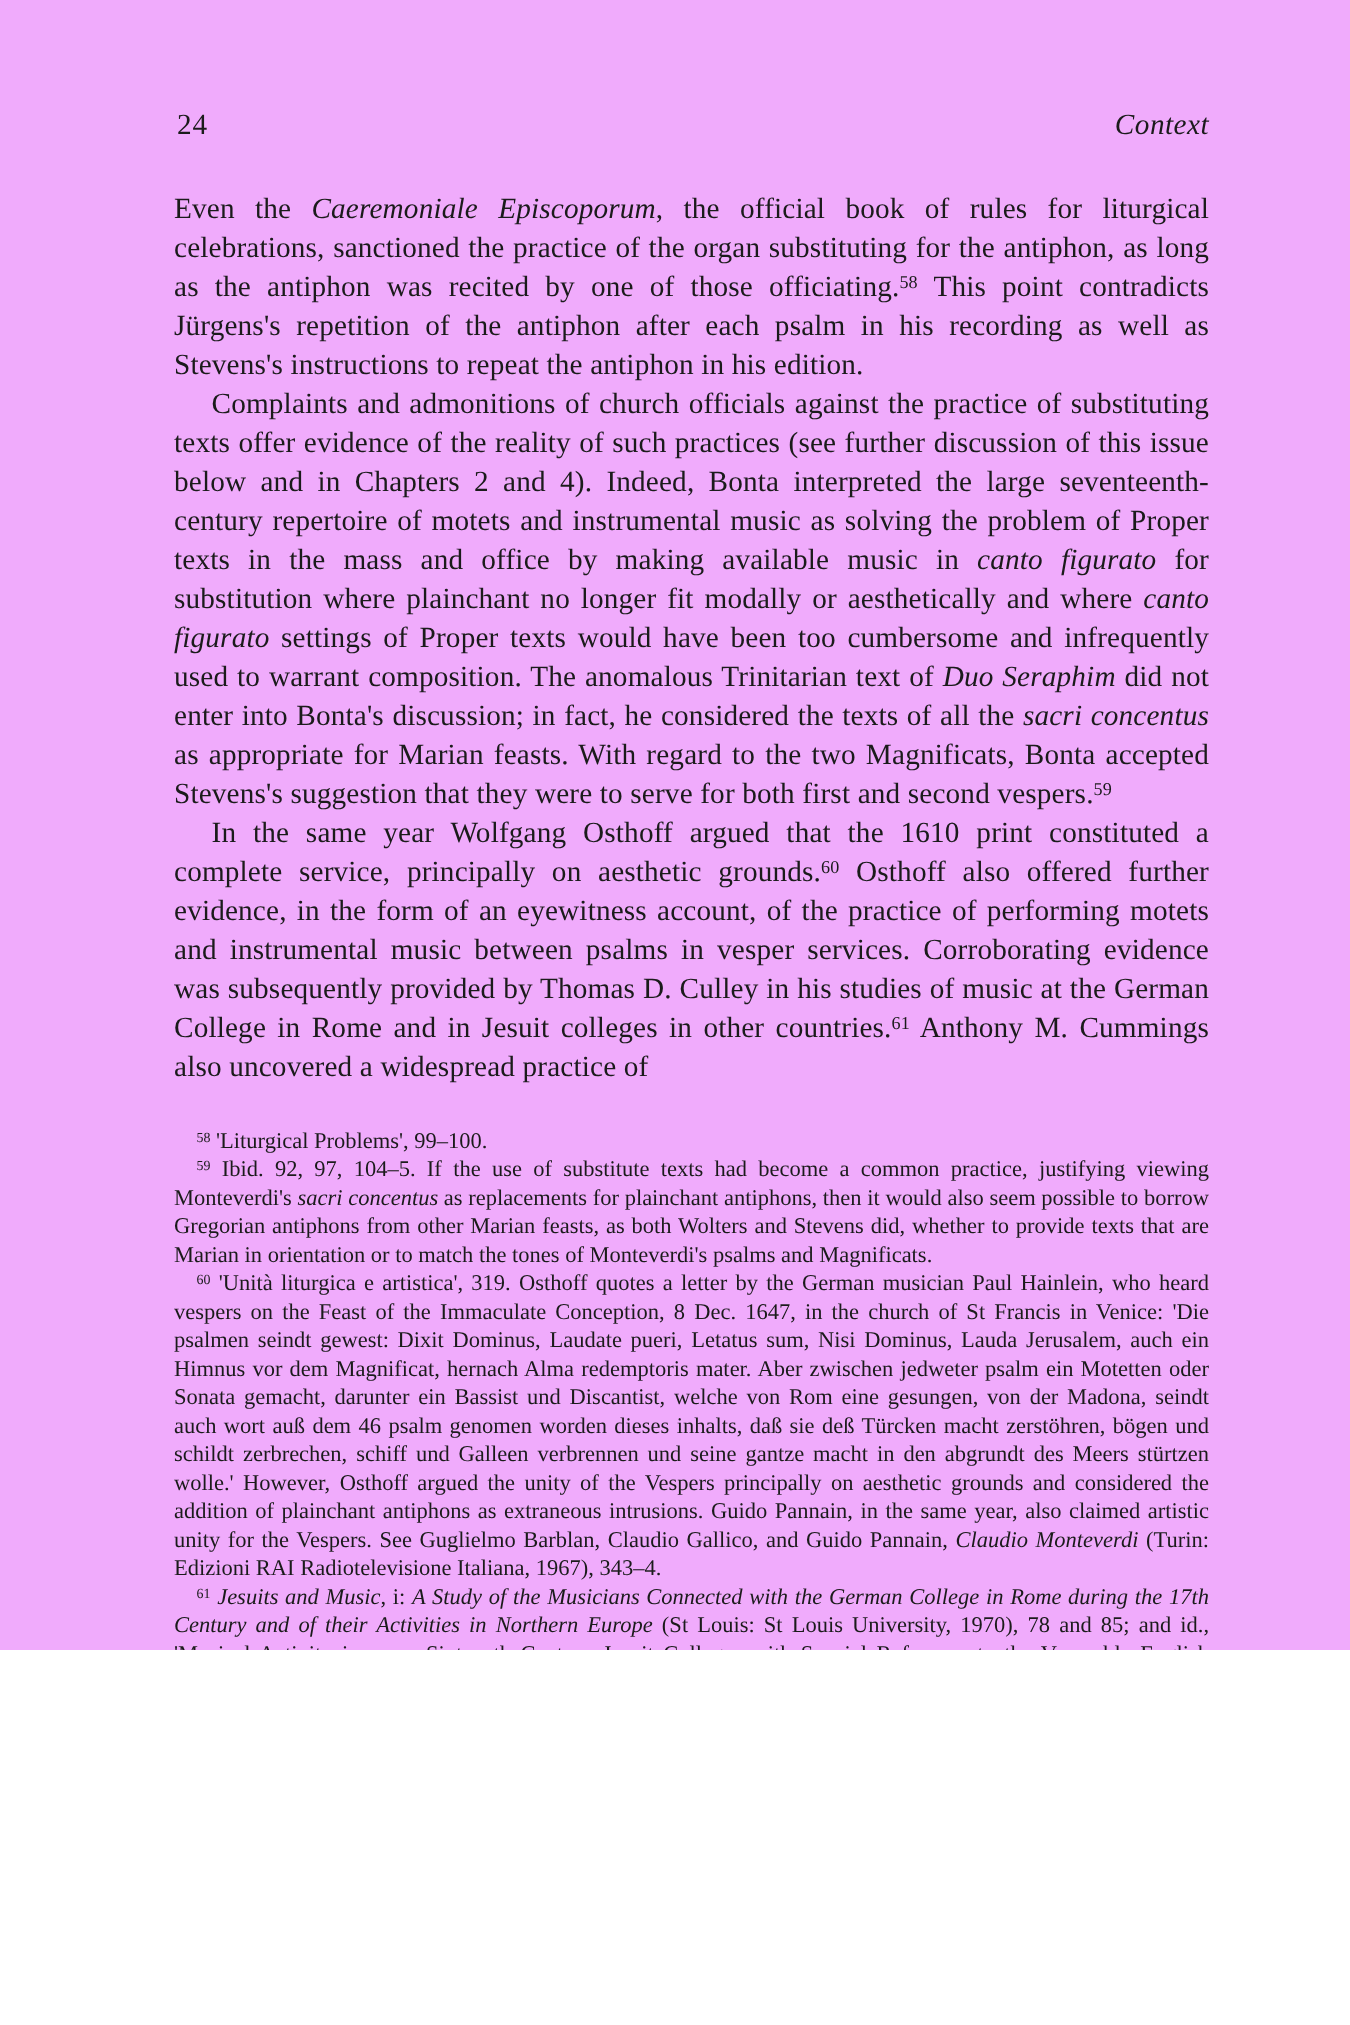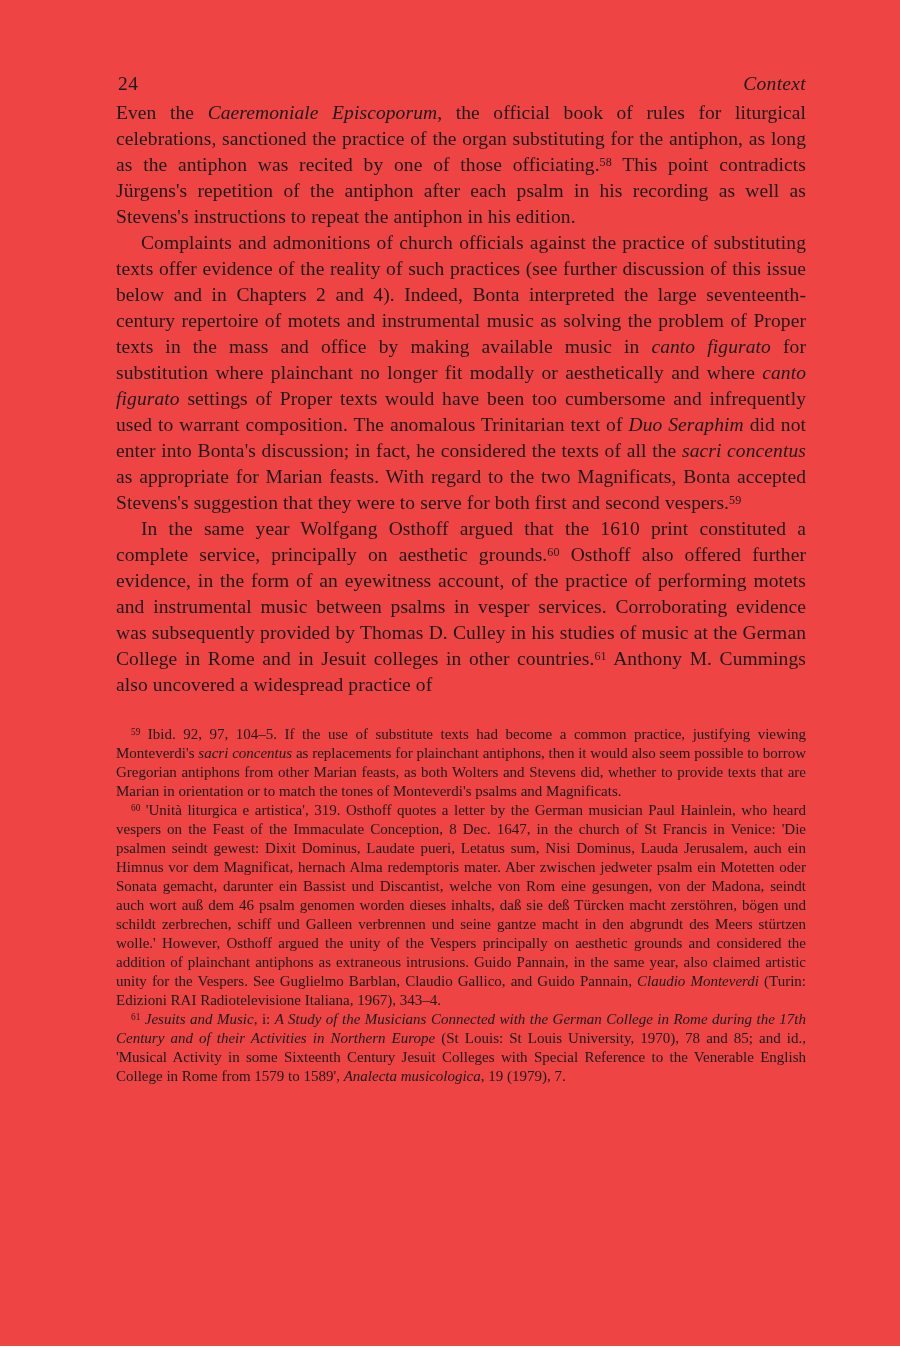--- a/index.html
+++ b/index.html
@@ -8,22 +8,22 @@
     height: 1350px;
     background: #ffffff;
     position: relative;
     font-family: "Liberation Serif", "DejaVu Serif", serif;
     color: #1b1b1b;
     -webkit-font-smoothing: antialiased;
   }
   .page {
     position: absolute;
     left: 0; top: 0;
-    width: 900px; height: 1346px;
-    background: #ef4444;
+    width: 900px; height: 1100px;
+    background: #f0abfc;
     overflow: hidden;
   }
   .text-col {
     position: absolute;
     left: 116px;
     top: 72px;
     width: 690px;
   }
   .running-header {
     position: relative;
@@ -37,21 +37,21 @@
     letter-spacing: 0.5px;
   }
   .running-head-title {
     position: absolute;
     left: 0; right: 0;
     text-align: right;
     font-style: italic;
     letter-spacing: 0.3px;
   }
   .body-text {
-    margin-top: 4px;
+    margin-top: 31px;
     font-size: 19.5px;
     line-height: 26px;
     text-align: justify;
     letter-spacing: 0.1px;
   }
   .body-text p {
     margin: 0;
     padding: 0;
   }
   .body-text p.indent {
@@ -88,19 +88,20 @@
       <span class="running-head-title">Context</span>
     </div>
 
     <div class="body-text">
       <p><span>Even the </span><em>Caeremoniale Episcoporum</em><span>, the official book of rules for liturgical celebrations, sanctioned the practice of the organ substituting for the antiphon, as long as the antiphon was recited by one of those officiating.</span><sup>58</sup><span> This point contradicts Jürgens's repetition of the antiphon after each psalm in his recording as well as Stevens's instructions to repeat the antiphon in his edition.</span></p>
       <p class="indent"><span>Complaints and admonitions of church officials against the practice of substituting texts offer evidence of the reality of such practices (see further discussion of this issue below and in Chapters 2 and 4). Indeed, Bonta interpreted the large seventeenth-century repertoire of motets and instrumental music as solving the problem of Proper texts in the mass and office by making available music in </span><em>canto figurato</em><span> for substitution where plainchant no longer fit modally or aesthetically and where </span><em>canto figurato</em><span> settings of Proper texts would have been too cumbersome and infrequently used to warrant composition. The anomalous Trinitarian text of </span><em>Duo Seraphim</em><span> did not enter into Bonta's discussion; in fact, he considered the texts of all the </span><em>sacri concentus</em><span> as appropriate for Marian feasts. With regard to the two Magnificats, Bonta accepted Stevens's suggestion that they were to serve for both first and second vespers.</span><sup>59</sup></p>
       <p class="indent"><span>In the same year Wolfgang Osthoff argued that the 1610 print constituted a complete service, principally on aesthetic grounds.</span><sup>60</sup><span> Osthoff also offered further evidence, in the form of an eyewitness account, of the practice of performing motets and instrumental music between psalms in vesper services. Corroborating evidence was subsequently provided by Thomas D. Culley in his studies of music at the German College in Rome and in Jesuit colleges in other countries.</span><sup>61</sup><span> Anthony M. Cummings also uncovered a widespread practice of</span></p>
     </div>
 
     <div class="footnotes">
+      <p><sup>58</sup><span> 'Liturgical Problems', 99–100.</span></p>
       <p><sup>59</sup><span> Ibid. 92, 97, 104–5. If the use of substitute texts had become a common practice, justifying viewing Monteverdi's </span><em>sacri concentus</em><span> as replacements for plainchant antiphons, then it would also seem possible to borrow Gregorian antiphons from other Marian feasts, as both Wolters and Stevens did, whether to provide texts that are Marian in orientation or to match the tones of Monteverdi's psalms and Magnificats.</span></p>
       <p><sup>60</sup><span> 'Unità liturgica e artistica', 319. Osthoff quotes a letter by the German musician Paul Hainlein, who heard vespers on the Feast of the Immaculate Conception, 8 Dec. 1647, in the church of St Francis in Venice: 'Die psalmen seindt gewest: Dixit Dominus, Laudate pueri, Letatus sum, Nisi Dominus, Lauda Jerusalem, auch ein Himnus vor dem Magnificat, hernach Alma redemptoris mater. Aber zwischen jedweter psalm ein Motetten oder Sonata gemacht, darunter ein Bassist und Discantist, welche von Rom eine gesungen, von der Madona, seindt auch wort auß dem 46 psalm genomen worden dieses inhalts, daß sie deß Türcken macht zerstöhren, bögen und schildt zerbrechen, schiff und Galleen verbrennen und seine gantze macht in den abgrundt des Meers stürtzen wolle.' However, Osthoff argued the unity of the Vespers principally on aesthetic grounds and considered the addition of plainchant antiphons as extraneous intrusions. Guido Pannain, in the same year, also claimed artistic unity for the Vespers. See Guglielmo Barblan, Claudio Gallico, and Guido Pannain, </span><em>Claudio Monteverdi</em><span> (Turin: Edizioni RAI Radiotelevisione Italiana, 1967), 343–4.</span></p>
       <p><sup>61</sup><span> </span><em>Jesuits and Music</em><span>, i: </span><em>A Study of the Musicians Connected with the German College in Rome during the 17th Century and of their Activities in Northern Europe</em><span> (St Louis: St Louis University, 1970), 78 and 85; and id., 'Musical Activity in some Sixteenth Century Jesuit Colleges with Special Reference to the Venerable English College in Rome from 1579 to 1589', </span><em>Analecta musicologica</em><span>, 19 (1979), 7.</span></p>
     </div>
 
   </div>
 </div>
 
 </body></html>

